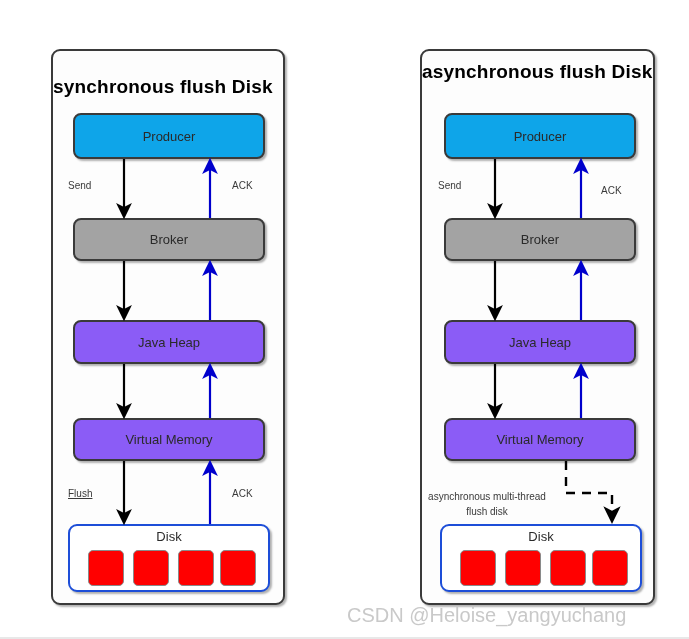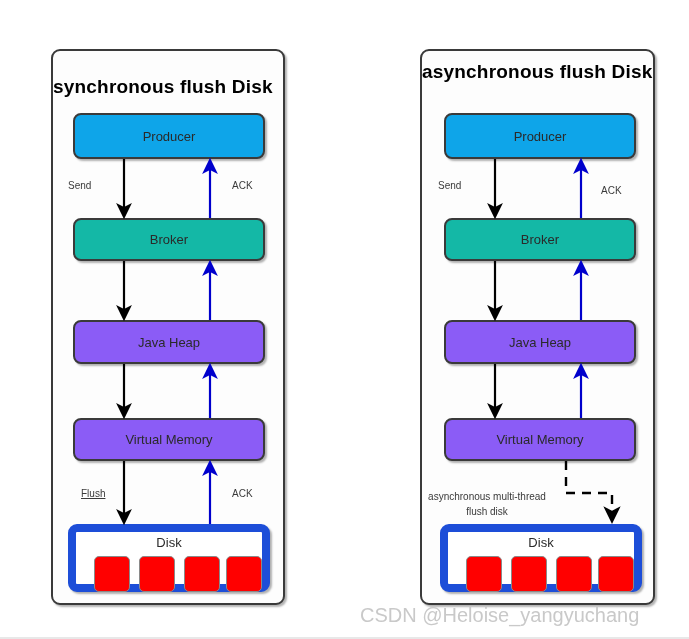--- a/index.html
+++ b/index.html
@@ -38,27 +38,27 @@
     border-radius:8px;
     display:flex;
     align-items:center;
     justify-content:center;
     font-size:13px;
     color:#2a2a2a;
     box-shadow:2px 2px 2px rgba(0,0,0,.30);
   }
   .node.blue{background:#0ea5e9;}
   .node.green{background:#8b5cf6;}
-  .node.white{background:#14b8a6;}
+  .node.white{background:#a3a3a3;}
 
   
   .disk{
     position:absolute;
     box-sizing:border-box;
-    border:8px solid #1d4ed8;
+    border:2px solid #1d4ed8;
     border-radius:9px;
     background:#ffffff;
     box-shadow:2px 2px 2px rgba(0,0,0,.30);
   }
   .disk-label{
     position:absolute;
     top:3px;left:0;width:100%;
     text-align:center;
     font-size:13px;
     color:#2a2a2a;
@@ -133,21 +133,21 @@
   <div class="disk" style="left:68px;top:524px;width:202px;height:68px;">
     <div class="disk-label">Disk</div>
     <div class="platter" style="left:18px;top:24px;width:36px;height:36px;"></div>
     <div class="platter" style="left:63px;top:24px;width:36px;height:36px;"></div>
     <div class="platter" style="left:108px;top:24px;width:36px;height:36px;"></div>
     <div class="platter" style="left:150px;top:24px;width:36px;height:36px;"></div>
   </div>
 
   <div class="elabel" style="left:68px;top:180px;">Send</div>
   <div class="elabel" style="left:232px;top:180px;">ACK</div>
-  <div class="elabel" style="left:81px;top:488px;text-decoration:underline;">Flush</div>
+  <div class="elabel" style="left:68px;top:488px;text-decoration:underline;">Flush</div>
   <div class="elabel" style="left:232px;top:488px;">ACK</div>
 
   <div class="panel" style="left:420px;top:49px;width:235px;height:556px;">
     <div class="panel-title" style="top:10px;">asynchronous flush Disk</div>
   </div>
 
   <div class="node blue" style="left:444px;top:113px;width:192px;height:46px;">
     <span>Producer</span>
   </div>
 
@@ -232,16 +232,16 @@
     </g>
     <g>
       <line x1="581" y1="418" x2="581" y2="371" stroke="#0000CC" stroke-width="2.2" marker-end="url(#bluhead)"></line>
     </g>
 
     <g>
       <path d="M566,461 L566,493 L612,493 L612,515" fill="none" stroke="#000000" stroke-width="2.4" stroke-dasharray="9,7" marker-end="url(#dashhead)"></path>
     </g>
   </svg>
 
-  <div class="watermark" style="left:360px;top:604px;">CSDN @Heloise_yangyuchang</div>
+  <div class="watermark" style="left:347px;top:604px;">CSDN @Heloise_yangyuchang</div>
   <div class="bottomrule"></div>
 
 </div>
 
 </body></html>

